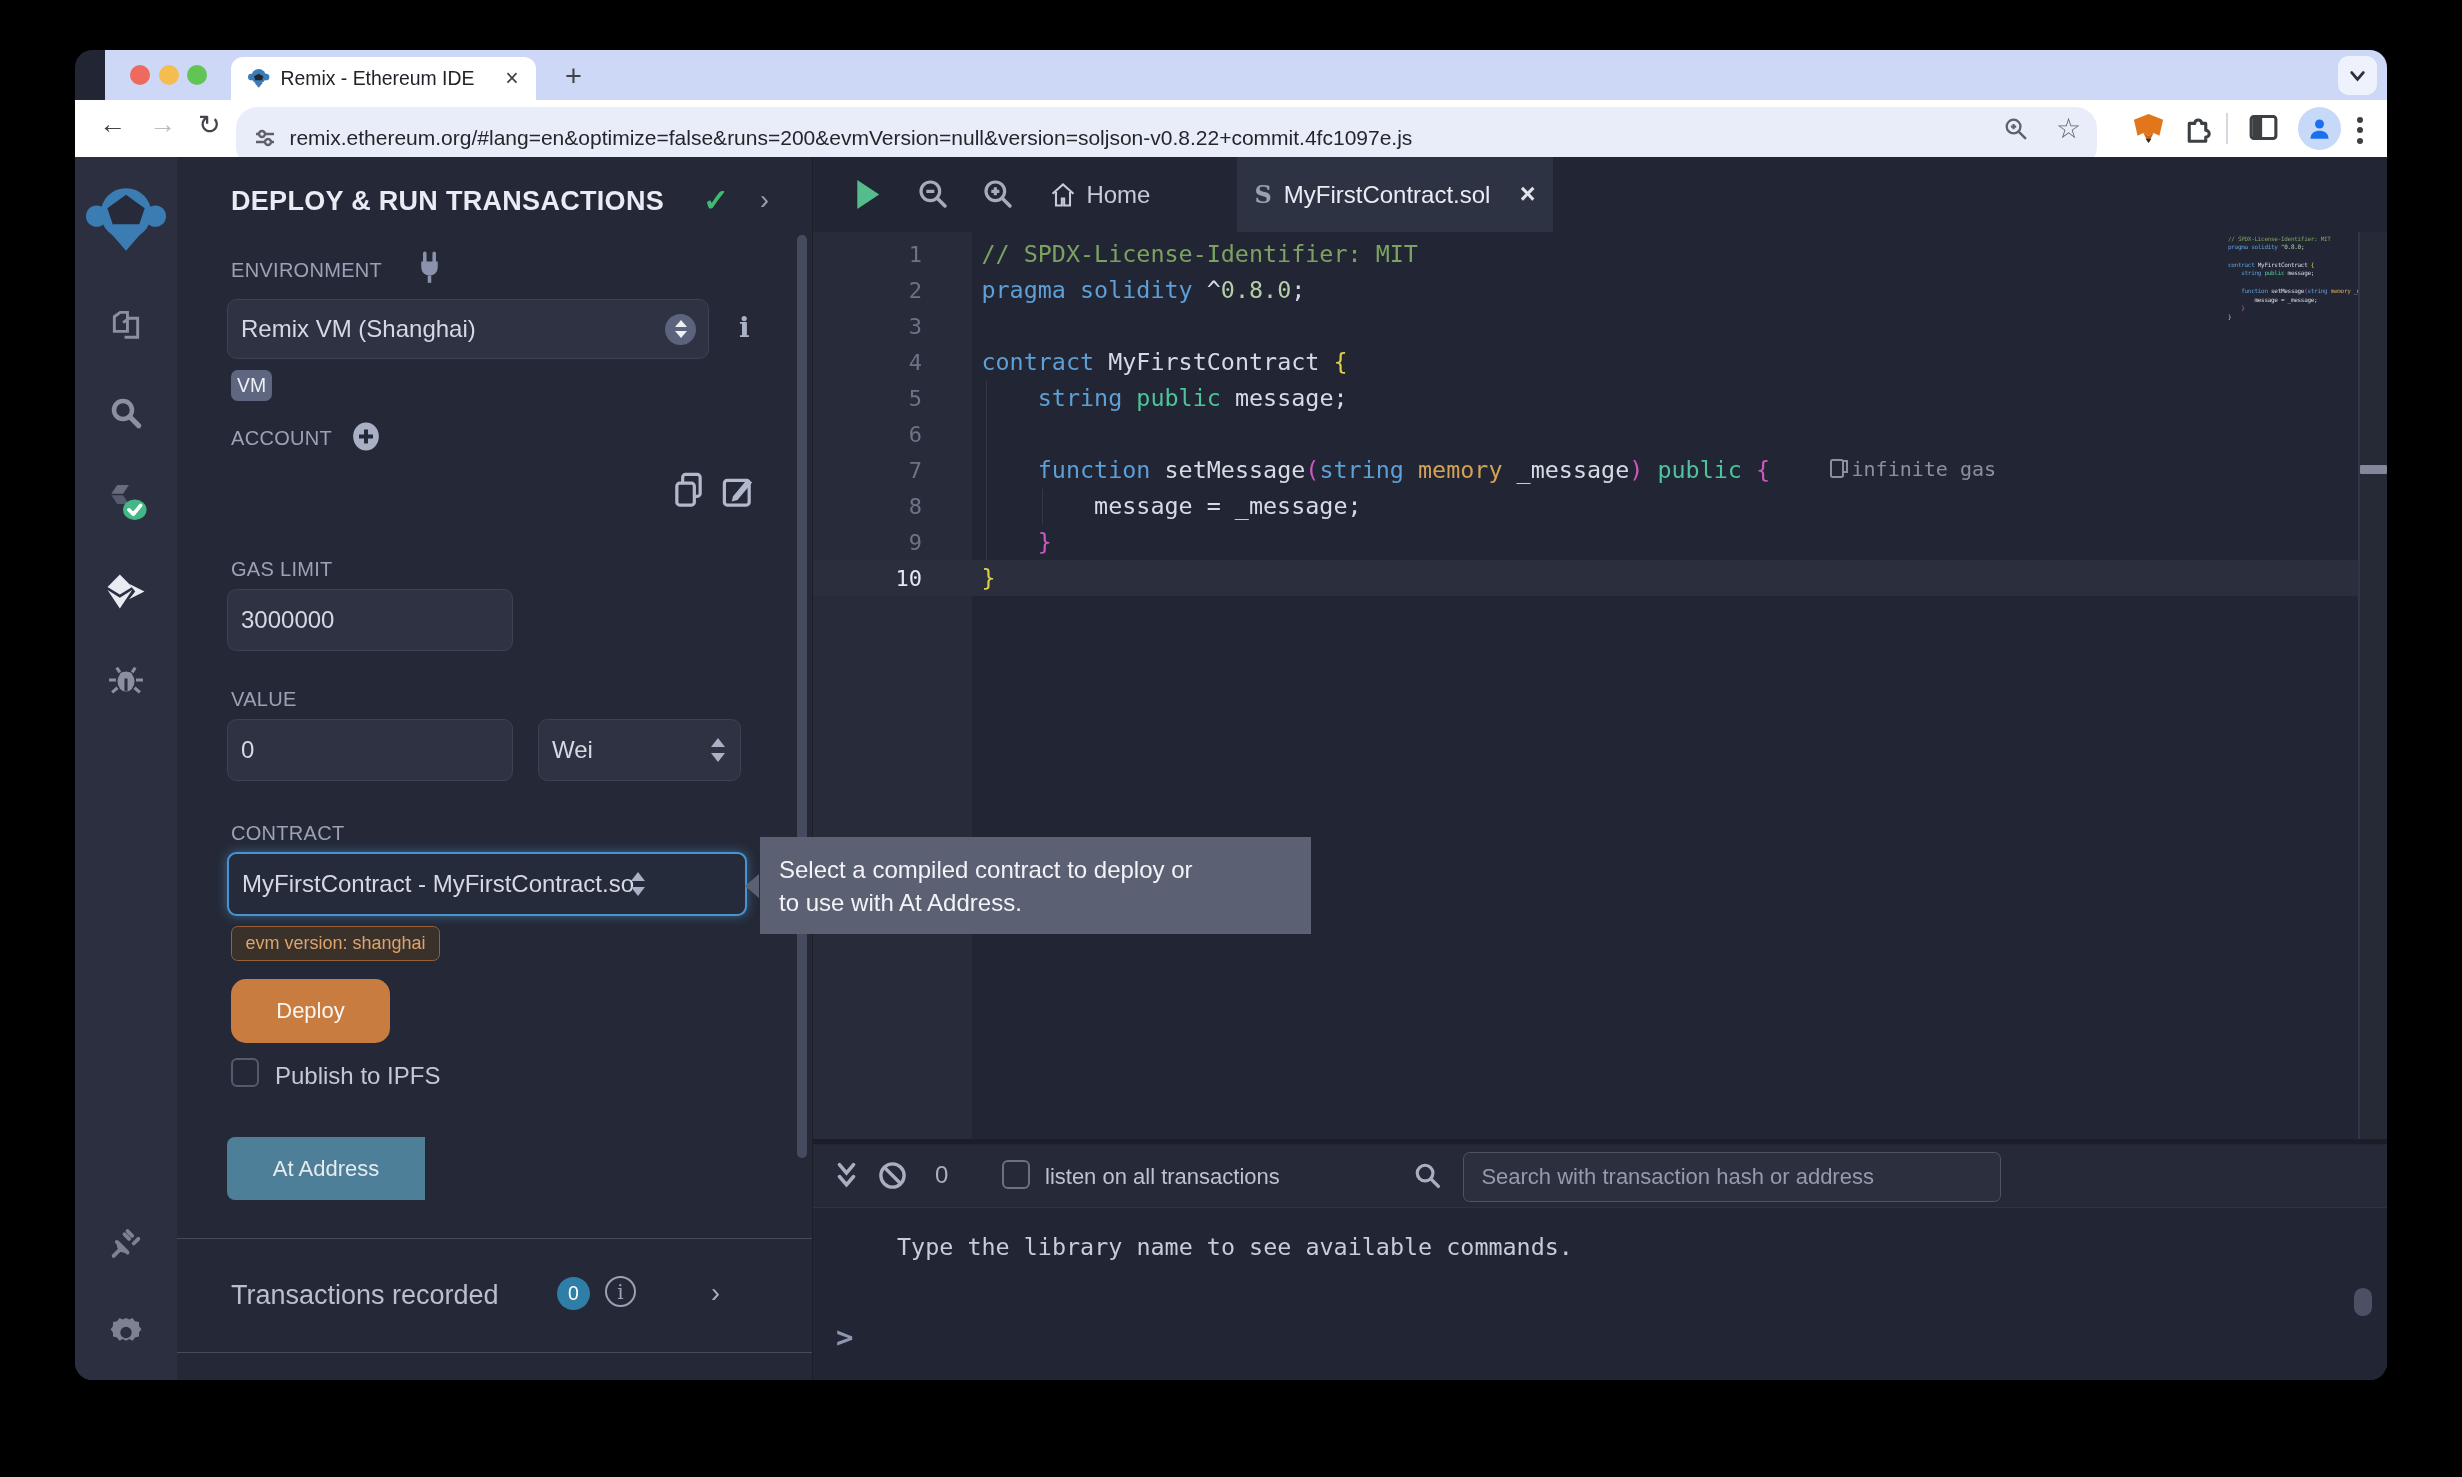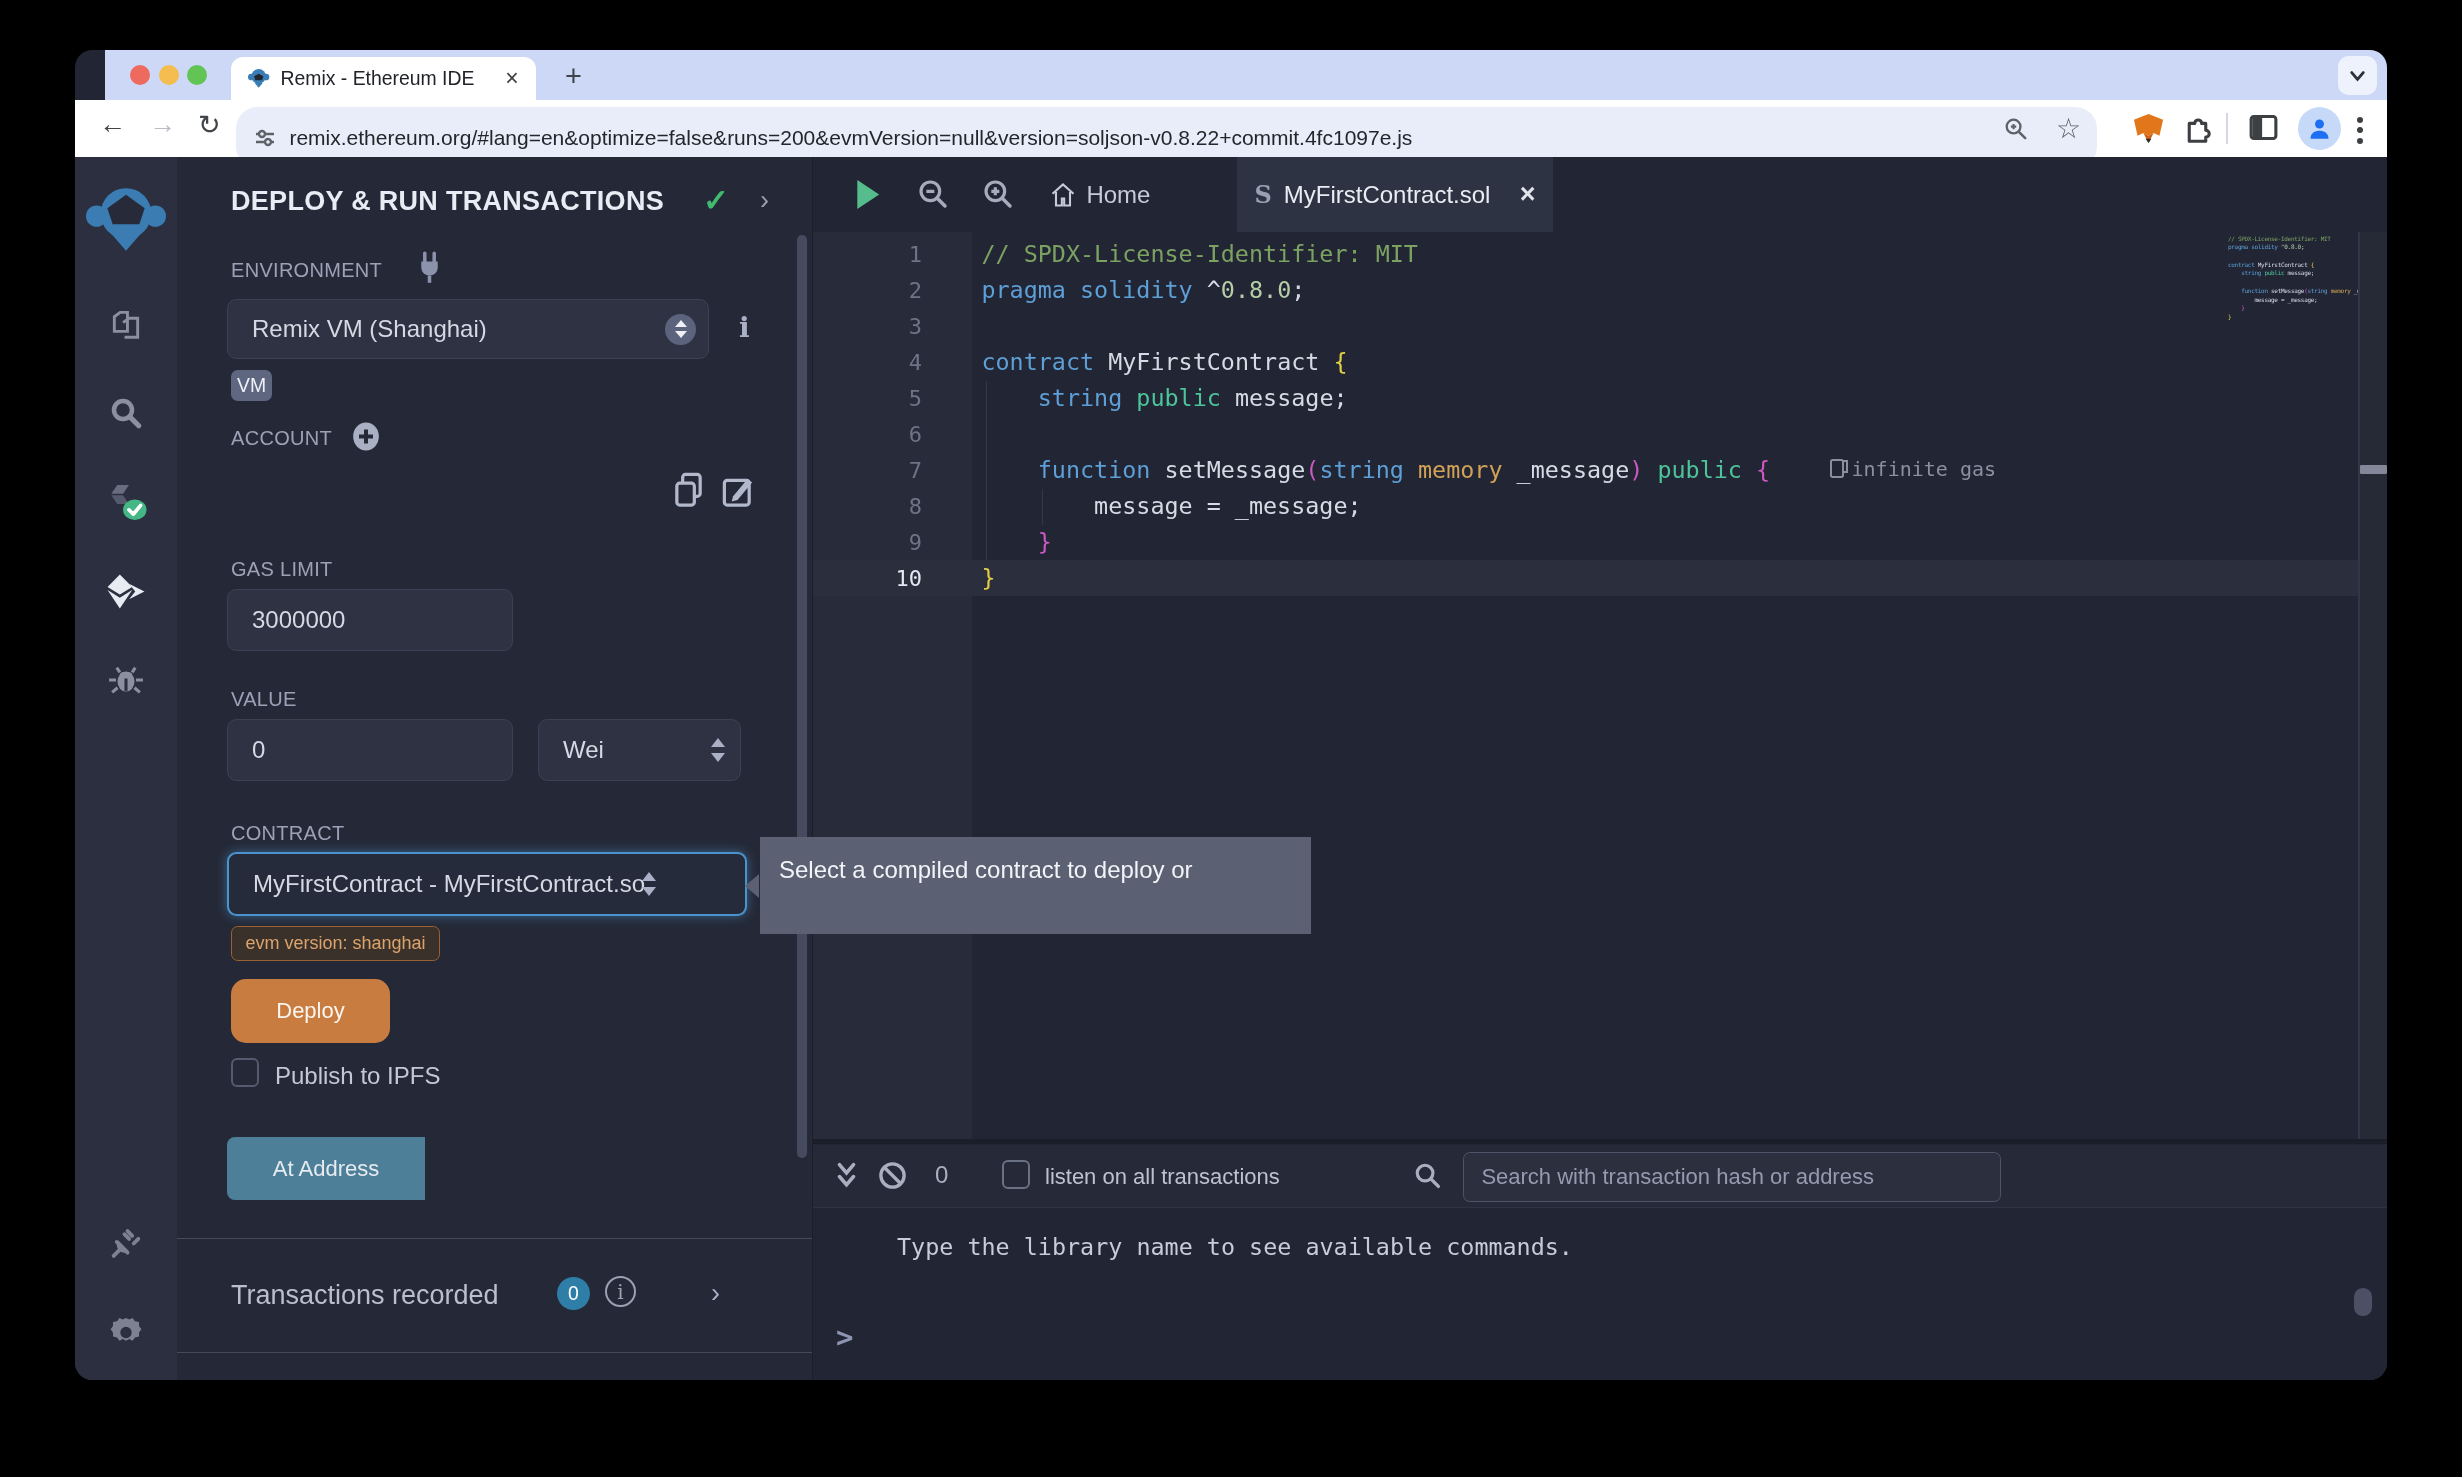--- a/index.html
+++ b/index.html
@@ -40,21 +40,21 @@
   .rail { position:absolute; left:0; top:0; bottom:0; width:102px; background:#2b2f40; }
   .rail .ric { position:absolute; left:50%; transform:translateX(-50%); }
 
   .panel { position:absolute; left:102px; top:0; bottom:0; width:635px; background:#252937; }
   .p-title { position:absolute; left:54px; top:29px; font-size:27px; font-weight:700; color:#e9ecf4; letter-spacing:0.3px; }
   .p-check { position:absolute; left:526px; top:25.4px; font-size:31px; font-weight:bold; color:#3fba6f; }
   .p-chev  { position:absolute; left:583px; top:28px; font-size:27px; color:#9aa0b2; }
   .p-label { position:absolute; font-size:20px; color:#9ba2b6; letter-spacing:0.3px; }
   .fld { position:absolute; background:#2e3243; border:1.3px solid #3c4153; border-radius:9.4px;
          color:#d5d9e3; font-size:24px; display:flex; align-items:center; }
-  .fld .txt { margin-left:24px; white-space:nowrap; overflow:hidden; }
+  .fld .txt { margin-left:13px; white-space:nowrap; overflow:hidden; }
   .stepper { margin-left:auto; margin-right:14.7px; display:flex; flex-direction:column; gap:5.4px; }
   .tri-up { width:0; height:0; border-left:7.4px solid transparent; border-right:7.4px solid transparent; border-bottom:9.4px solid #aab1c6; }
   .tri-dn { width:0; height:0; border-left:7.4px solid transparent; border-right:7.4px solid transparent; border-top:9.4px solid #aab1c6; }
   .circ-stepper { margin-left:auto; margin-right:12px; width:31px; height:31px; border-radius:50%;
                   background:#5b647c; display:flex; flex-direction:column; align-items:center; justify-content:center; gap:3.3px; }
   .circ-stepper .tri-up{ border-left-width:6px;border-right-width:6px;border-bottom:7.4px solid #eef0f6;}
   .circ-stepper .tri-dn{ border-left-width:6px;border-right-width:6px;border-top:7.4px solid #eef0f6;}
   .vm-badge { position:absolute; left:54px; top:213px; width:41px; height:31px; background:#5e6680; border-radius:6.7px;
               color:#eef0f6; font-size:19.4px; display:flex; align-items:center; justify-content:center; }
   .icon-btn { position:absolute; color:#b3b9cc; }
@@ -449,15 +449,16 @@
         <div class="t-msg">Type the library name to see available commands.</div>
         <div class="t-prompt">&gt;</div>
         <div class="t-scroll"></div>
       </div>
     </div>
   </div>
 
   <div class="tooltip">
     <div class="arrow"></div>
     <div>Select a compiled contract to deploy or</div>
+    <div>to use with At Address.</div>
   </div>
 </div>
 
 
 </body></html>

